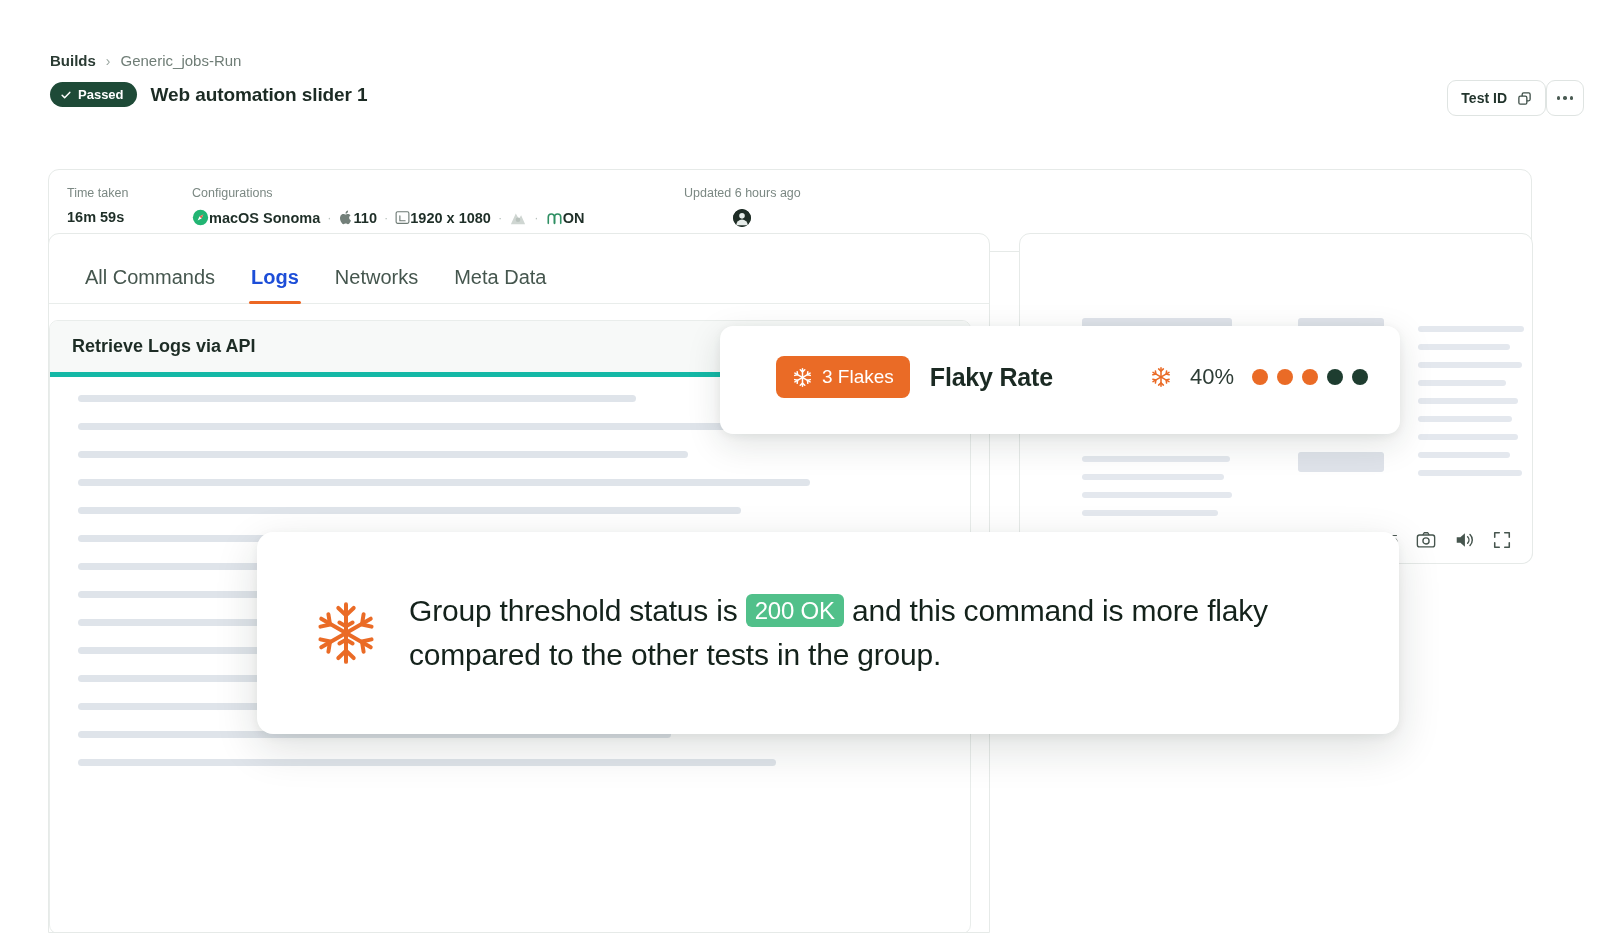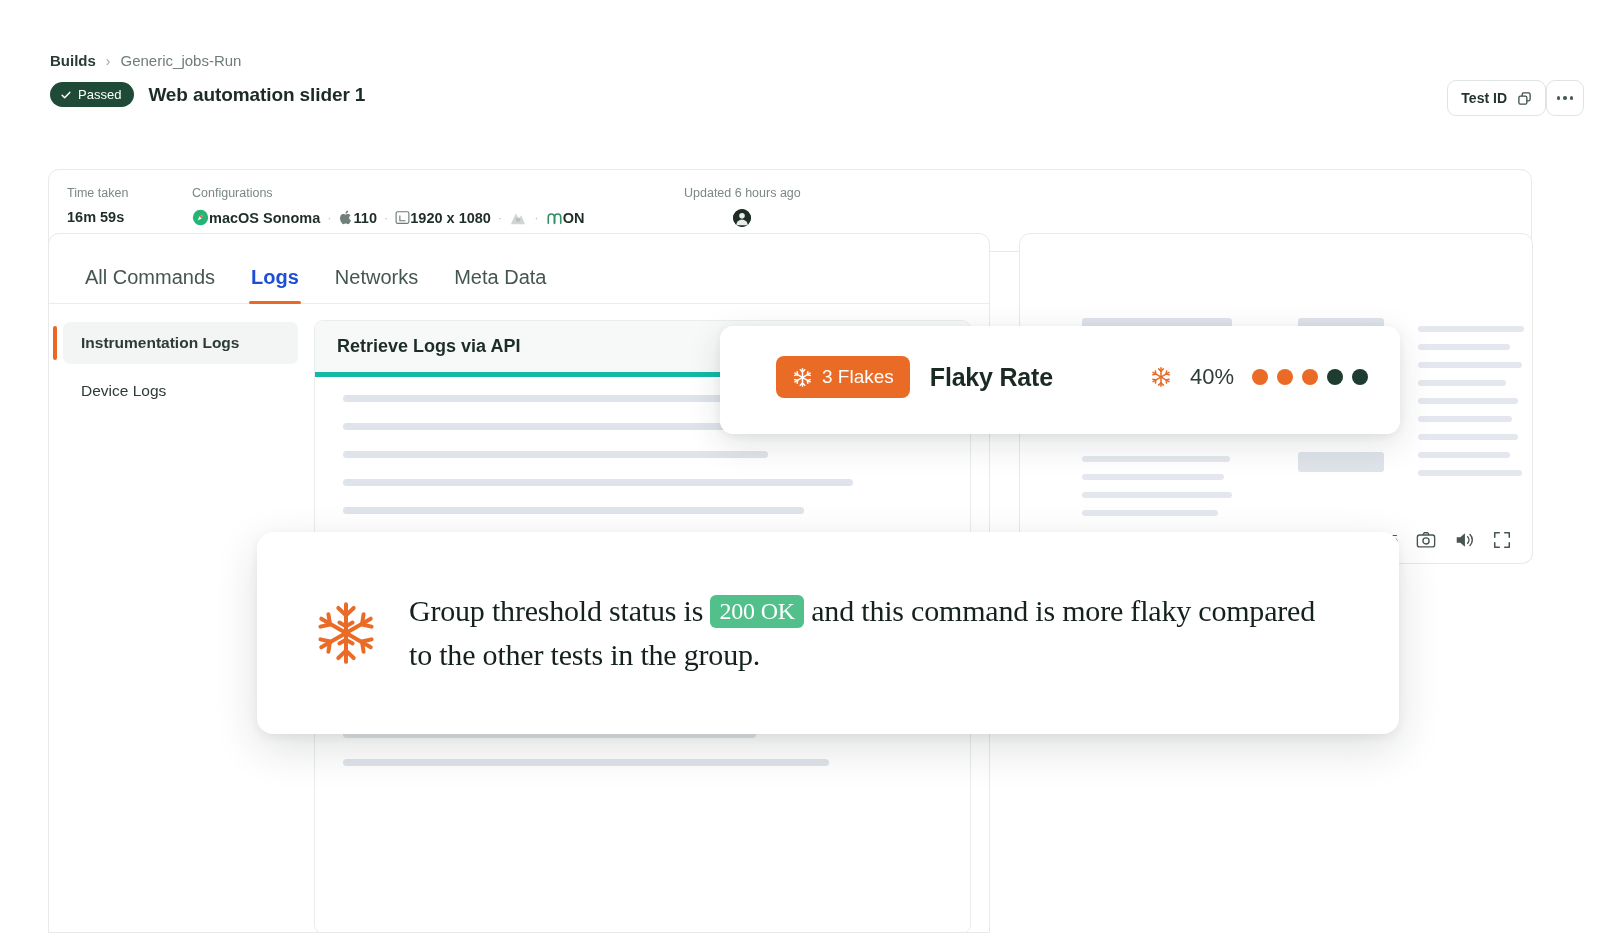--- a/index.html
+++ b/index.html
@@ -22,21 +22,21 @@
 
   
   .title-row {
     position: absolute; left: 50px; top: 82px;
     display: flex; align-items: center; gap: 14px;
   }
   .status-badge {
     display: inline-flex; align-items: center; gap: 6px;
     background: #1e4a37; color: #fff;
     border-radius: 999px; padding: 5px 13px 5px 10px;
-    font-size: 13px; font-weight: 400;
+    font-size: 13px; font-weight: 700;
   }
   .check-ic { width: 12px; height: 12px; display:block; }
   .test-title { font-size: 19px; font-weight: 700; color: #1c2b24; letter-spacing: -0.1px; }
 
   
   .top-actions { position: absolute; right: 36px; top: 80px; display: flex; align-items: flex-start; }
   .btn-testid {
     display: flex; align-items: center; gap: 10px;
     border: 1px solid #dfe4e2; border-radius: 9px;
     background: #fff; padding: 8px 13px; height: 36px;
@@ -143,21 +143,20 @@
   .msg-card {
     position: absolute; left: 257px; top: 532px; width: 1142px; height: 202px;
     background: #fff; border-radius: 16px;
     box-shadow: 0 14px 44px rgba(20,35,28,0.14), 0 3px 10px rgba(20,35,28,0.06);
     display: flex; align-items: center; padding: 0 56px;
     gap: 30px;
   }
   .msg-text {
     font-size: 30px; line-height: 1.46; color: #14221b; font-weight: 400;
     letter-spacing: -0.2px;
-    font-family: Liberation Serif, serif;
   }
   .code-chip {
     display: inline-block; background: #51c08a; color: #fff;
     border-radius: 6px; padding: 1px 9px; font-size: 24px; font-weight: 400;
     vertical-align: 2px; line-height: 1.3;
   }
   .snow-big { width: 66px; height: 66px; flex-shrink: 0; display: block; }
 </style>
 </head>
 <body>
@@ -269,28 +268,20 @@
 
   <div class="main-card">
     <div class="tabs">
       <div class="tab">All Commands</div>
       <div class="tab active">Logs</div>
       <div class="tab">Networks</div>
       <div class="tab">Meta Data</div>
     </div>
 
     <div class="card-body">
-      <div class="side-nav">
-        <div class="side-item active">
-          <span>Instrumentation Logs</span>
-        </div>
-        <div class="side-item">
-          <span>Device Logs</span>
-        </div>
-      </div>
 
       <div class="log-pane">
         <div class="log-box">
           <div class="log-head">
             <span class="log-head-title">Retrieve Logs via API</span>
           </div>
           <div class="log-lines">
             <div class="sk" style="width:64%"></div>
             <div class="sk" style="width:79%"></div>
             <div class="sk" style="width:70%"></div>

